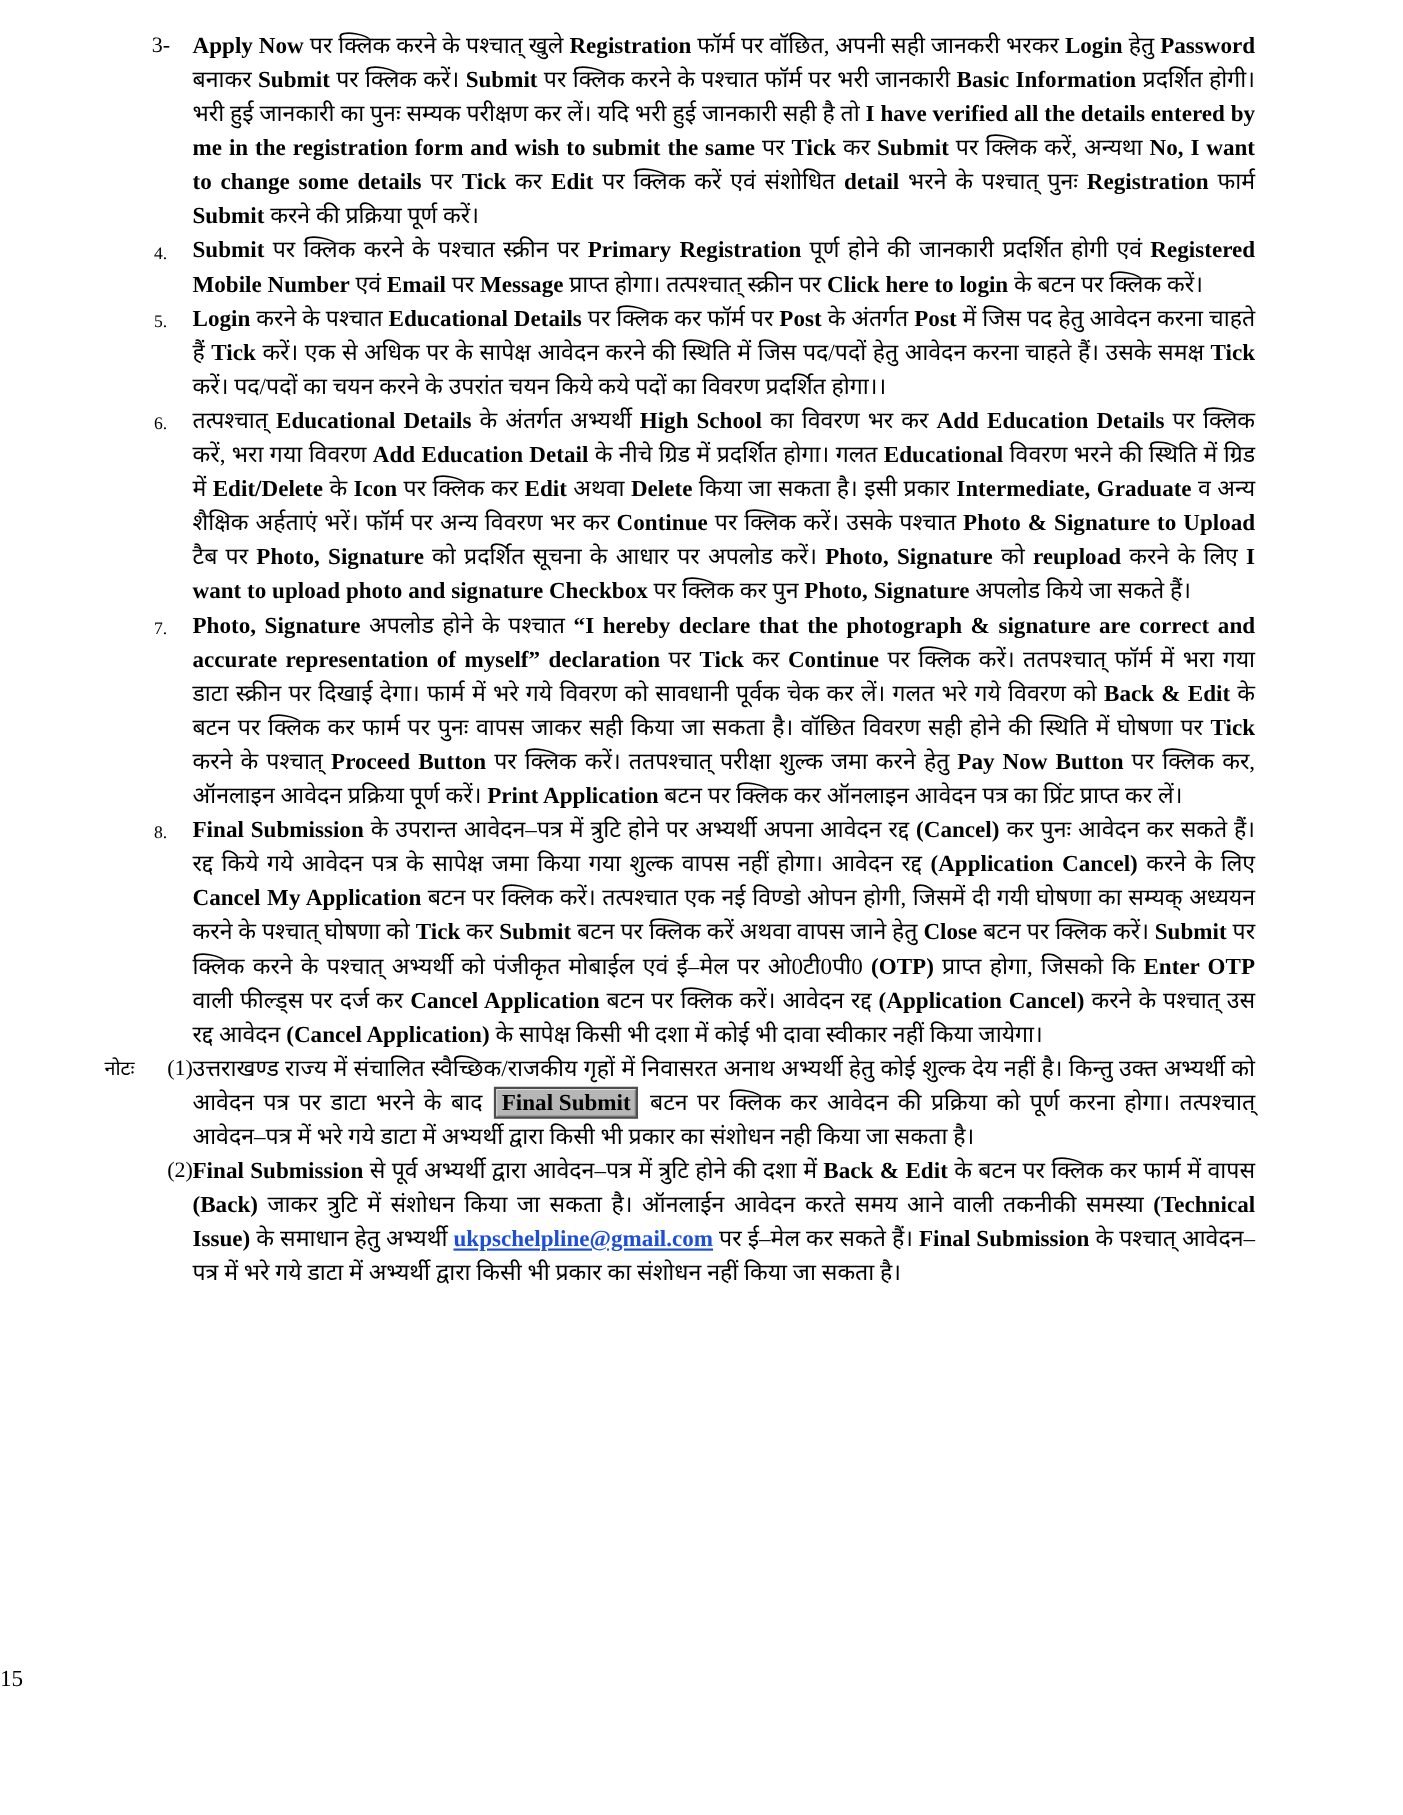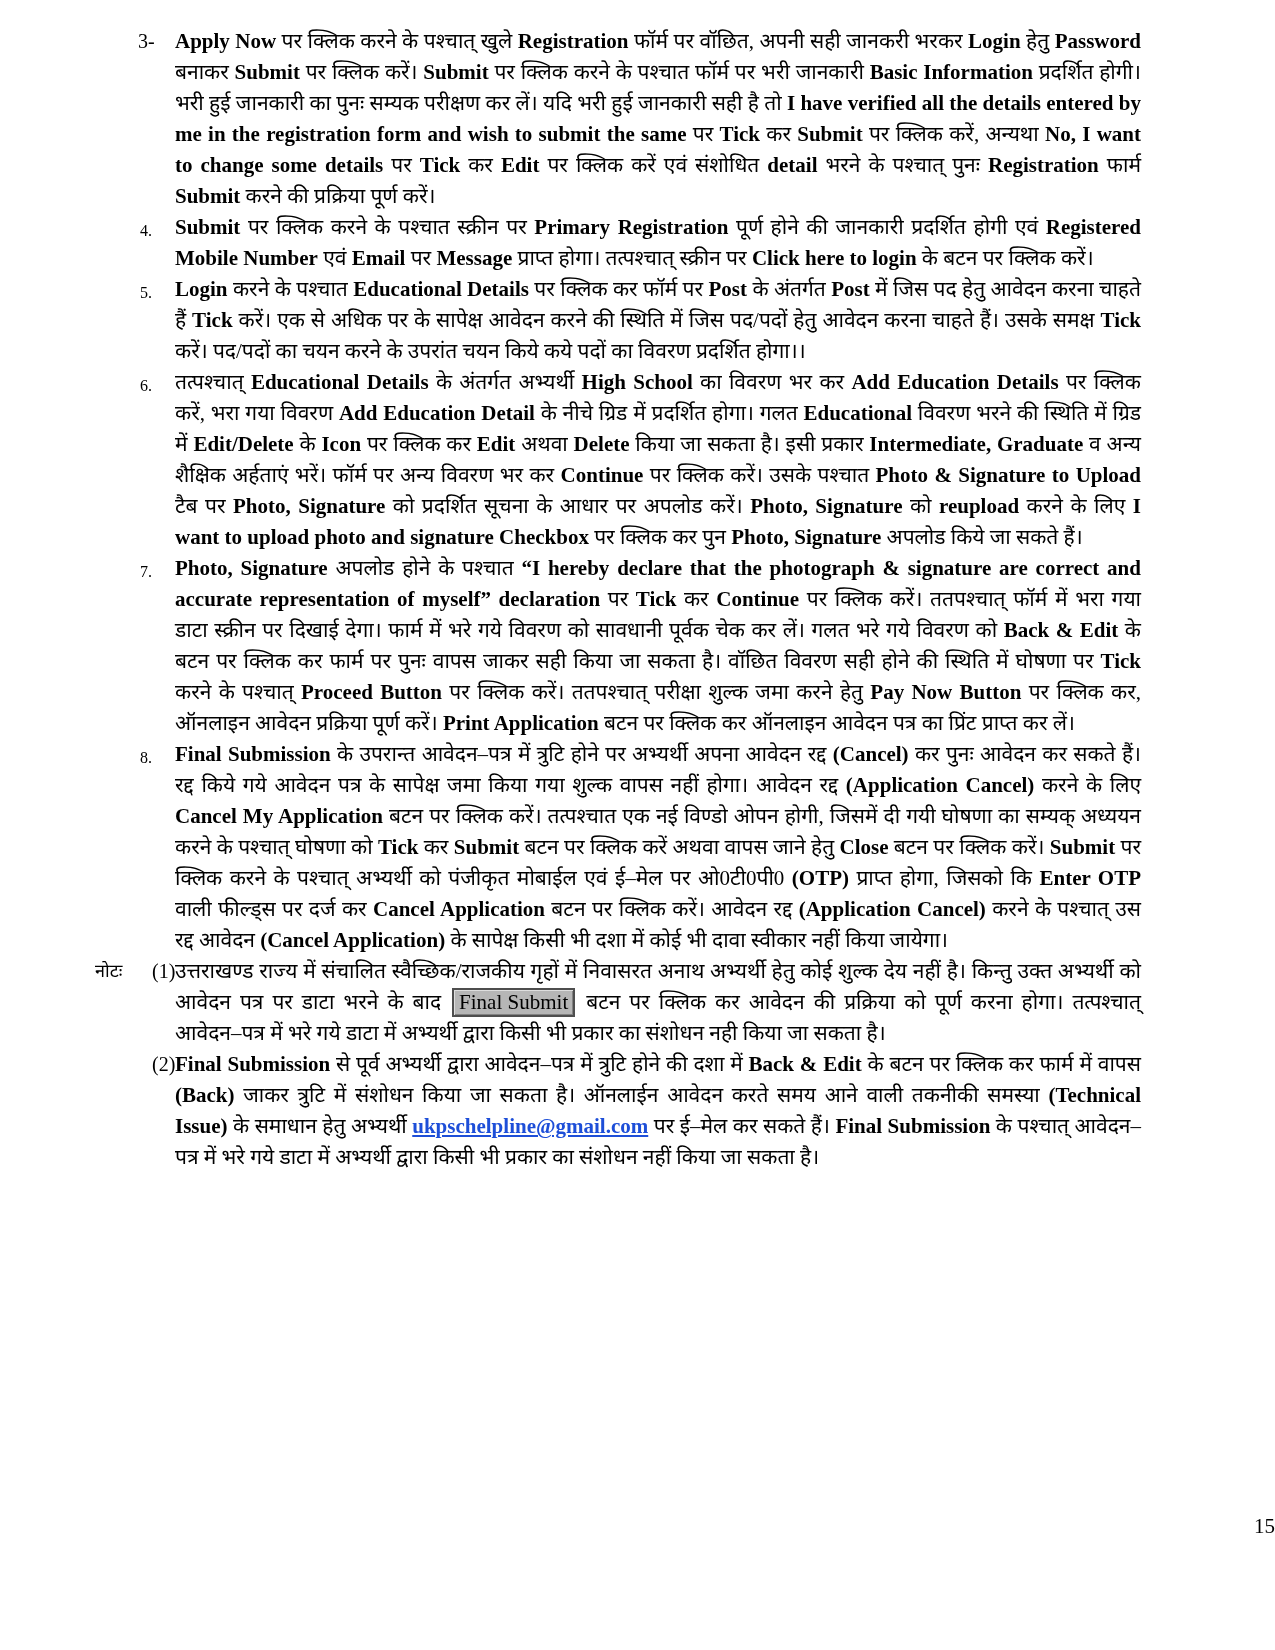--- a/index.html
+++ b/index.html
@@ -50,33 +50,34 @@
   }
   b { font-weight: bold; }
   .inline-button {
     display: inline-block;
     background: #b6b6b6;
     border: 2px solid #4e4e4e;
     box-shadow: inset 1px 1px 0 #dedede, inset -1px -1px 0 #828282;
     padding: 0 5px;
     line-height: 25px;
     margin: 0 2px;
+    font-weight: bold;
   }
   .email-link {
     color: #1d4ed8;
     font-weight: bold;
     text-decoration: underline;
     cursor: pointer;
   }
   .page-number {
     position: absolute;
     top: 1514px;
     left: 0;
     width: 100%;
-    text-align: right;
+    text-align: left;
     font-size: 21px;
   }
 </style>
 </head>
 <body>
 
 <div class="page">
   <div class="content">
     <div>
         <div class="item"><span class="marker">3-</span><span><b>Apply Now</b><span> पर क्लिक करने के पश्चात् खुले </span><b>Registration</b><span> फॉर्म पर वॉछित, अपनी सही जानकरी भरकर </span><b>Login</b><span> हेतु </span><b>Password</b><span> बनाकर </span><b>Submit</b><span> पर क्लिक करें। </span><b>Submit</b><span> पर क्लिक करने के पश्चात फॉर्म पर भरी जानकारी </span><b>Basic Information</b><span> प्रदर्शित होगी। भरी हुई जानकारी का पुनः सम्यक परीक्षण कर लें। यदि भरी हुई जानकारी सही है तो </span><b>I have verified all the details entered by me in the registration form and wish to submit the same</b><span> पर </span><b>Tick</b><span> कर </span><b>Submit</b><span> पर क्लिक करें, अन्यथा </span><b>No, I want to change some details</b><span> पर </span><b>Tick</b><span> कर </span><b>Edit</b><span> पर क्लिक करें एवं संशोधित </span><b>detail</b><span> भरने के पश्चात् पुनः </span><b>Registration</b><span> फार्म </span><b>Submit</b><span> करने की प्रक्रिया पूर्ण करें।</span></span></div>

